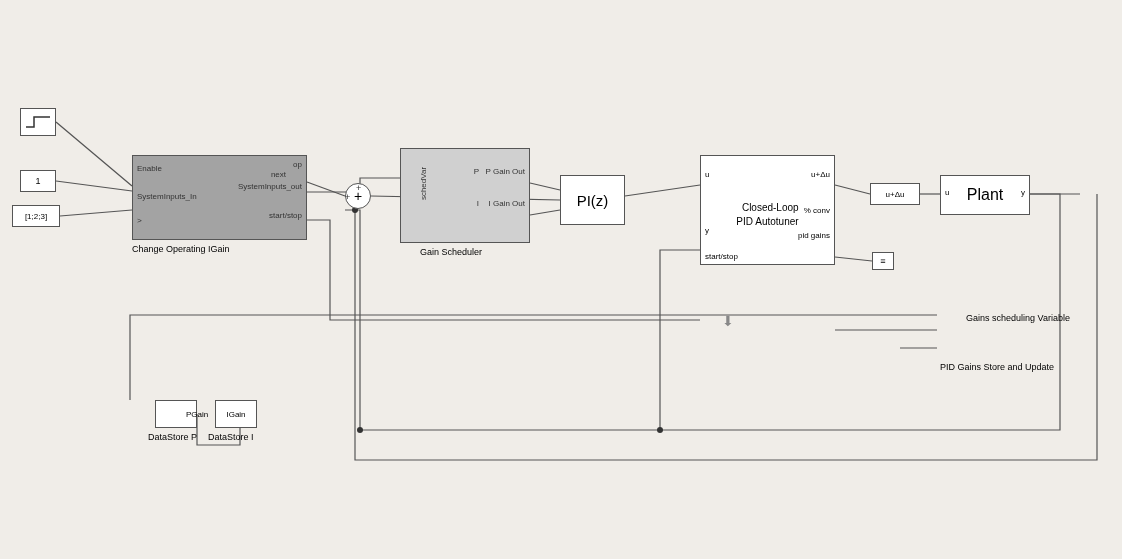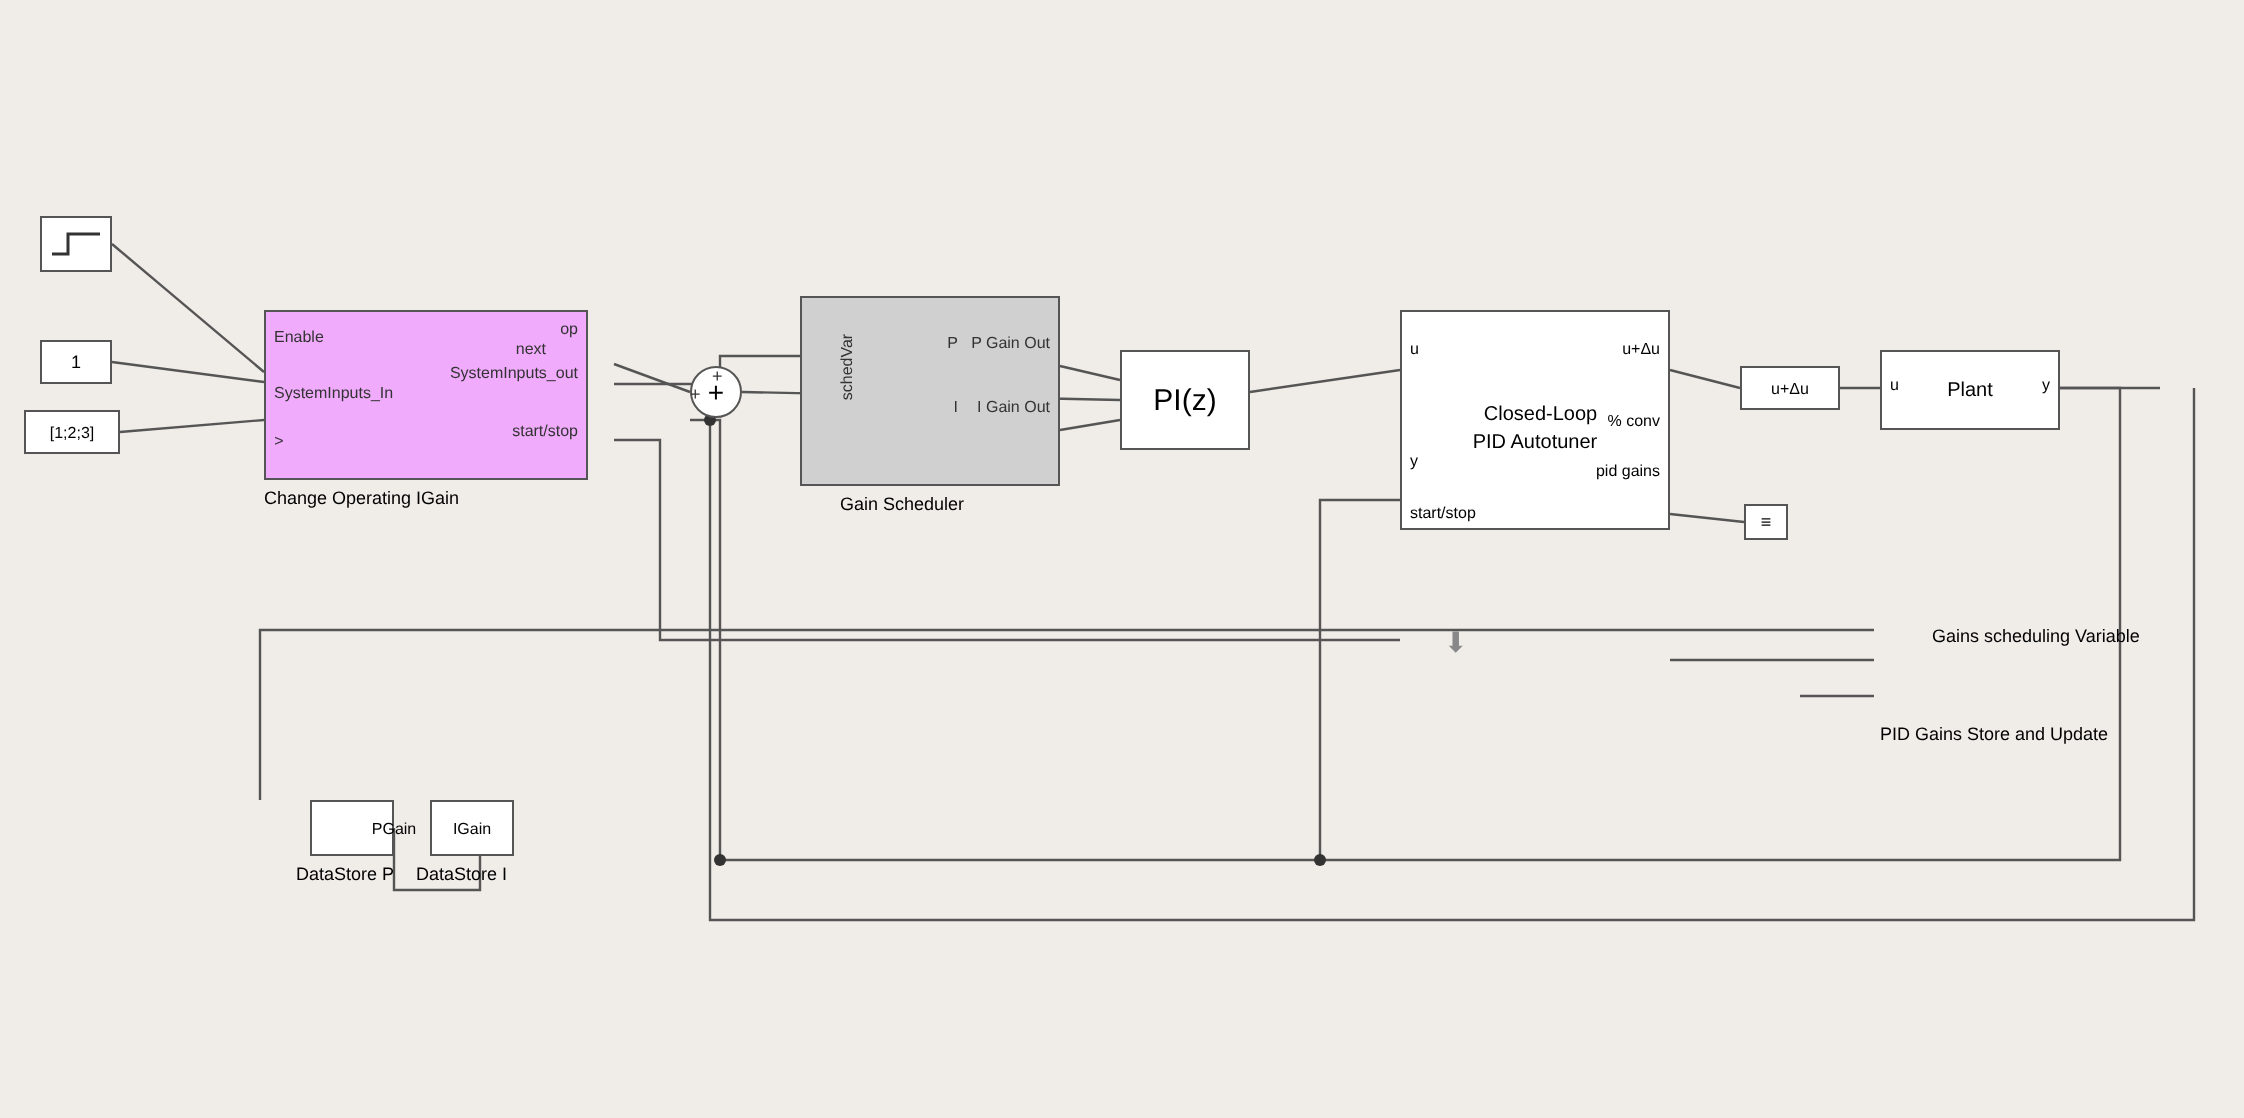--- a/index.html
+++ b/index.html
@@ -61,22 +61,22 @@
     #const2-block {
       left: 12px; top: 205px;
       width: 48px; height: 22px;
       background: white;
       border: 1.5px solid #555;
       font-size: 8px;
     }
     
     #cop-block {
       left: 132px; top: 155px;
-      width: 162px; height: 85px;
-      background: #f0abfc;
+      width: 175px; height: 85px;
+      background: #a3a3a3;
       border: 1.5px solid #555;
     }
     
     #sum-block {
       left: 345px; top: 183px;
       width: 26px; height: 26px;
       background: white;
       border: 1.5px solid #555;
       border-radius: 50%;
       font-size: 12px;
@@ -284,21 +284,21 @@
     <span style="font-size:8px;">u+Δu</span>
   </div>
 
   <div class="block" id="relay-block">
     <span style="font-size:9px;">≡</span>
   </div>
 
   <div class="block" id="plant-block">
     <div style="position:absolute;left:4px;top:12px;font-size:8px;">u</div>
     <div style="position:absolute;right:4px;top:12px;font-size:8px;">y</div>
-    <span style="font-size:10px;">Plant</span>
+    <span style="font-size:16px;">Plant</span>
   </div>
 
   <div class="block-label" style="left:940px;top:362px;">
     <span>PID Gains Store and Update</span>
   </div>
 
   <div class="block" id="dsp-block">
     <span style="font-size:8px;margin-left:42px;">PGain</span>
   </div>
   <div class="block-label" style="left:148px;top:432px;">

